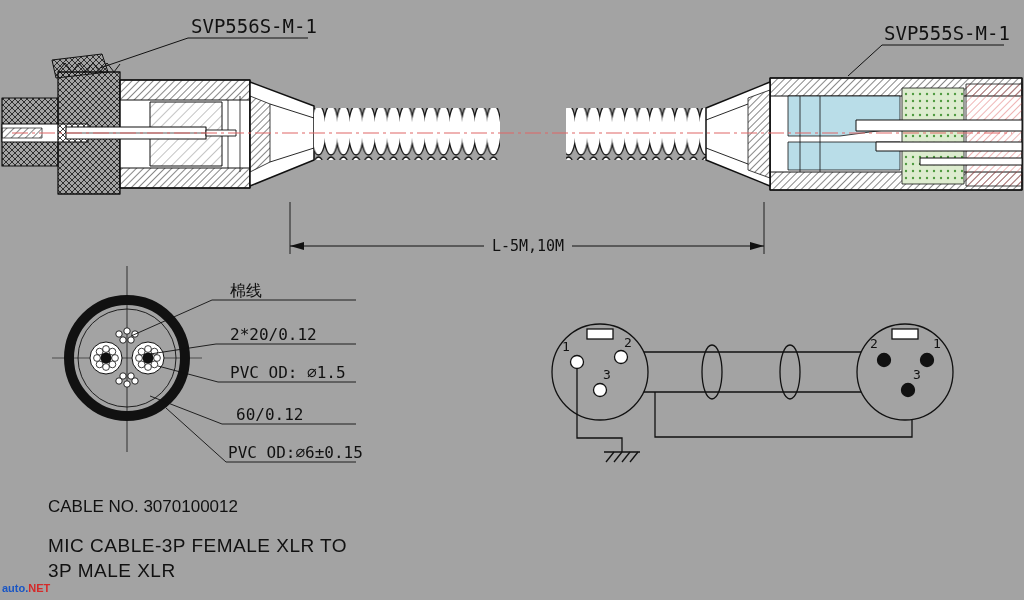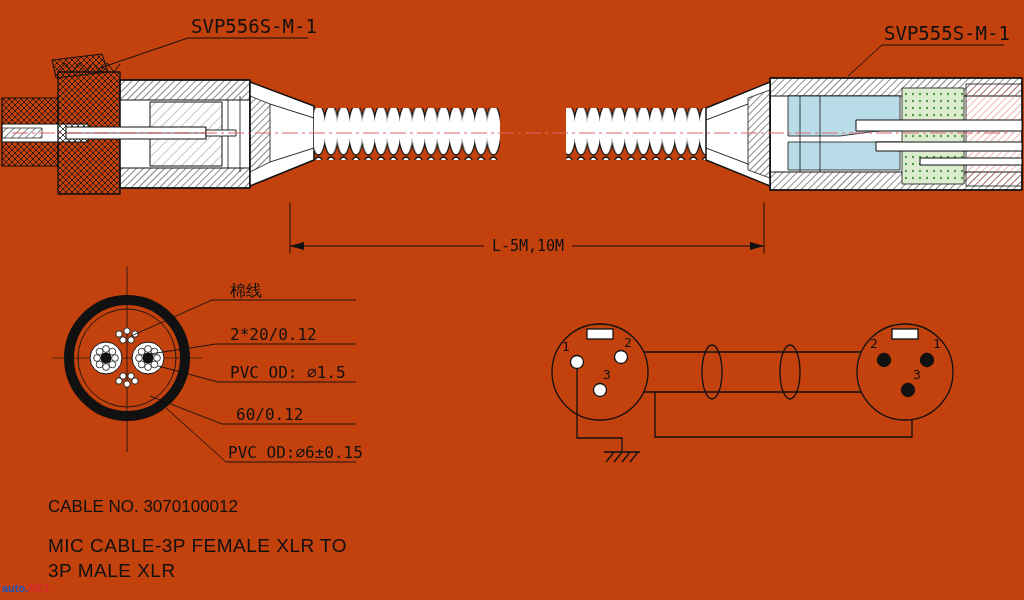--- a/index.html
+++ b/index.html
@@ -1,16 +1,16 @@
 <!DOCTYPE html>
 <html><head>
 <meta charset="utf-8">
 <style>
   html,body{margin:0;padding:0;background:#ffffff;}
-  #stage{position:relative;width:1024px;height:600px;background:#c2410c;overflow:hidden;}
+  #stage{position:relative;width:1024px;height:600px;background:#a3a3a3;overflow:hidden;}
   svg{display:block;}
   .cad{font-family:"DejaVu Sans Mono",monospace;fill:#111;}
   .t19{font-size:19px;}
   .t15{font-size:15px;}
   .t16{font-size:16px;}
   .t13{font-size:13px;}
   .sans{font-family:"Liberation Sans",sans-serif;fill:#111;}
   .f17{font-size:17px;}
   .f19{font-size:19px;letter-spacing:0.5px;}
   .wm{font-family:"Liberation Sans",sans-serif;font-size:11px;font-weight:bold;}

